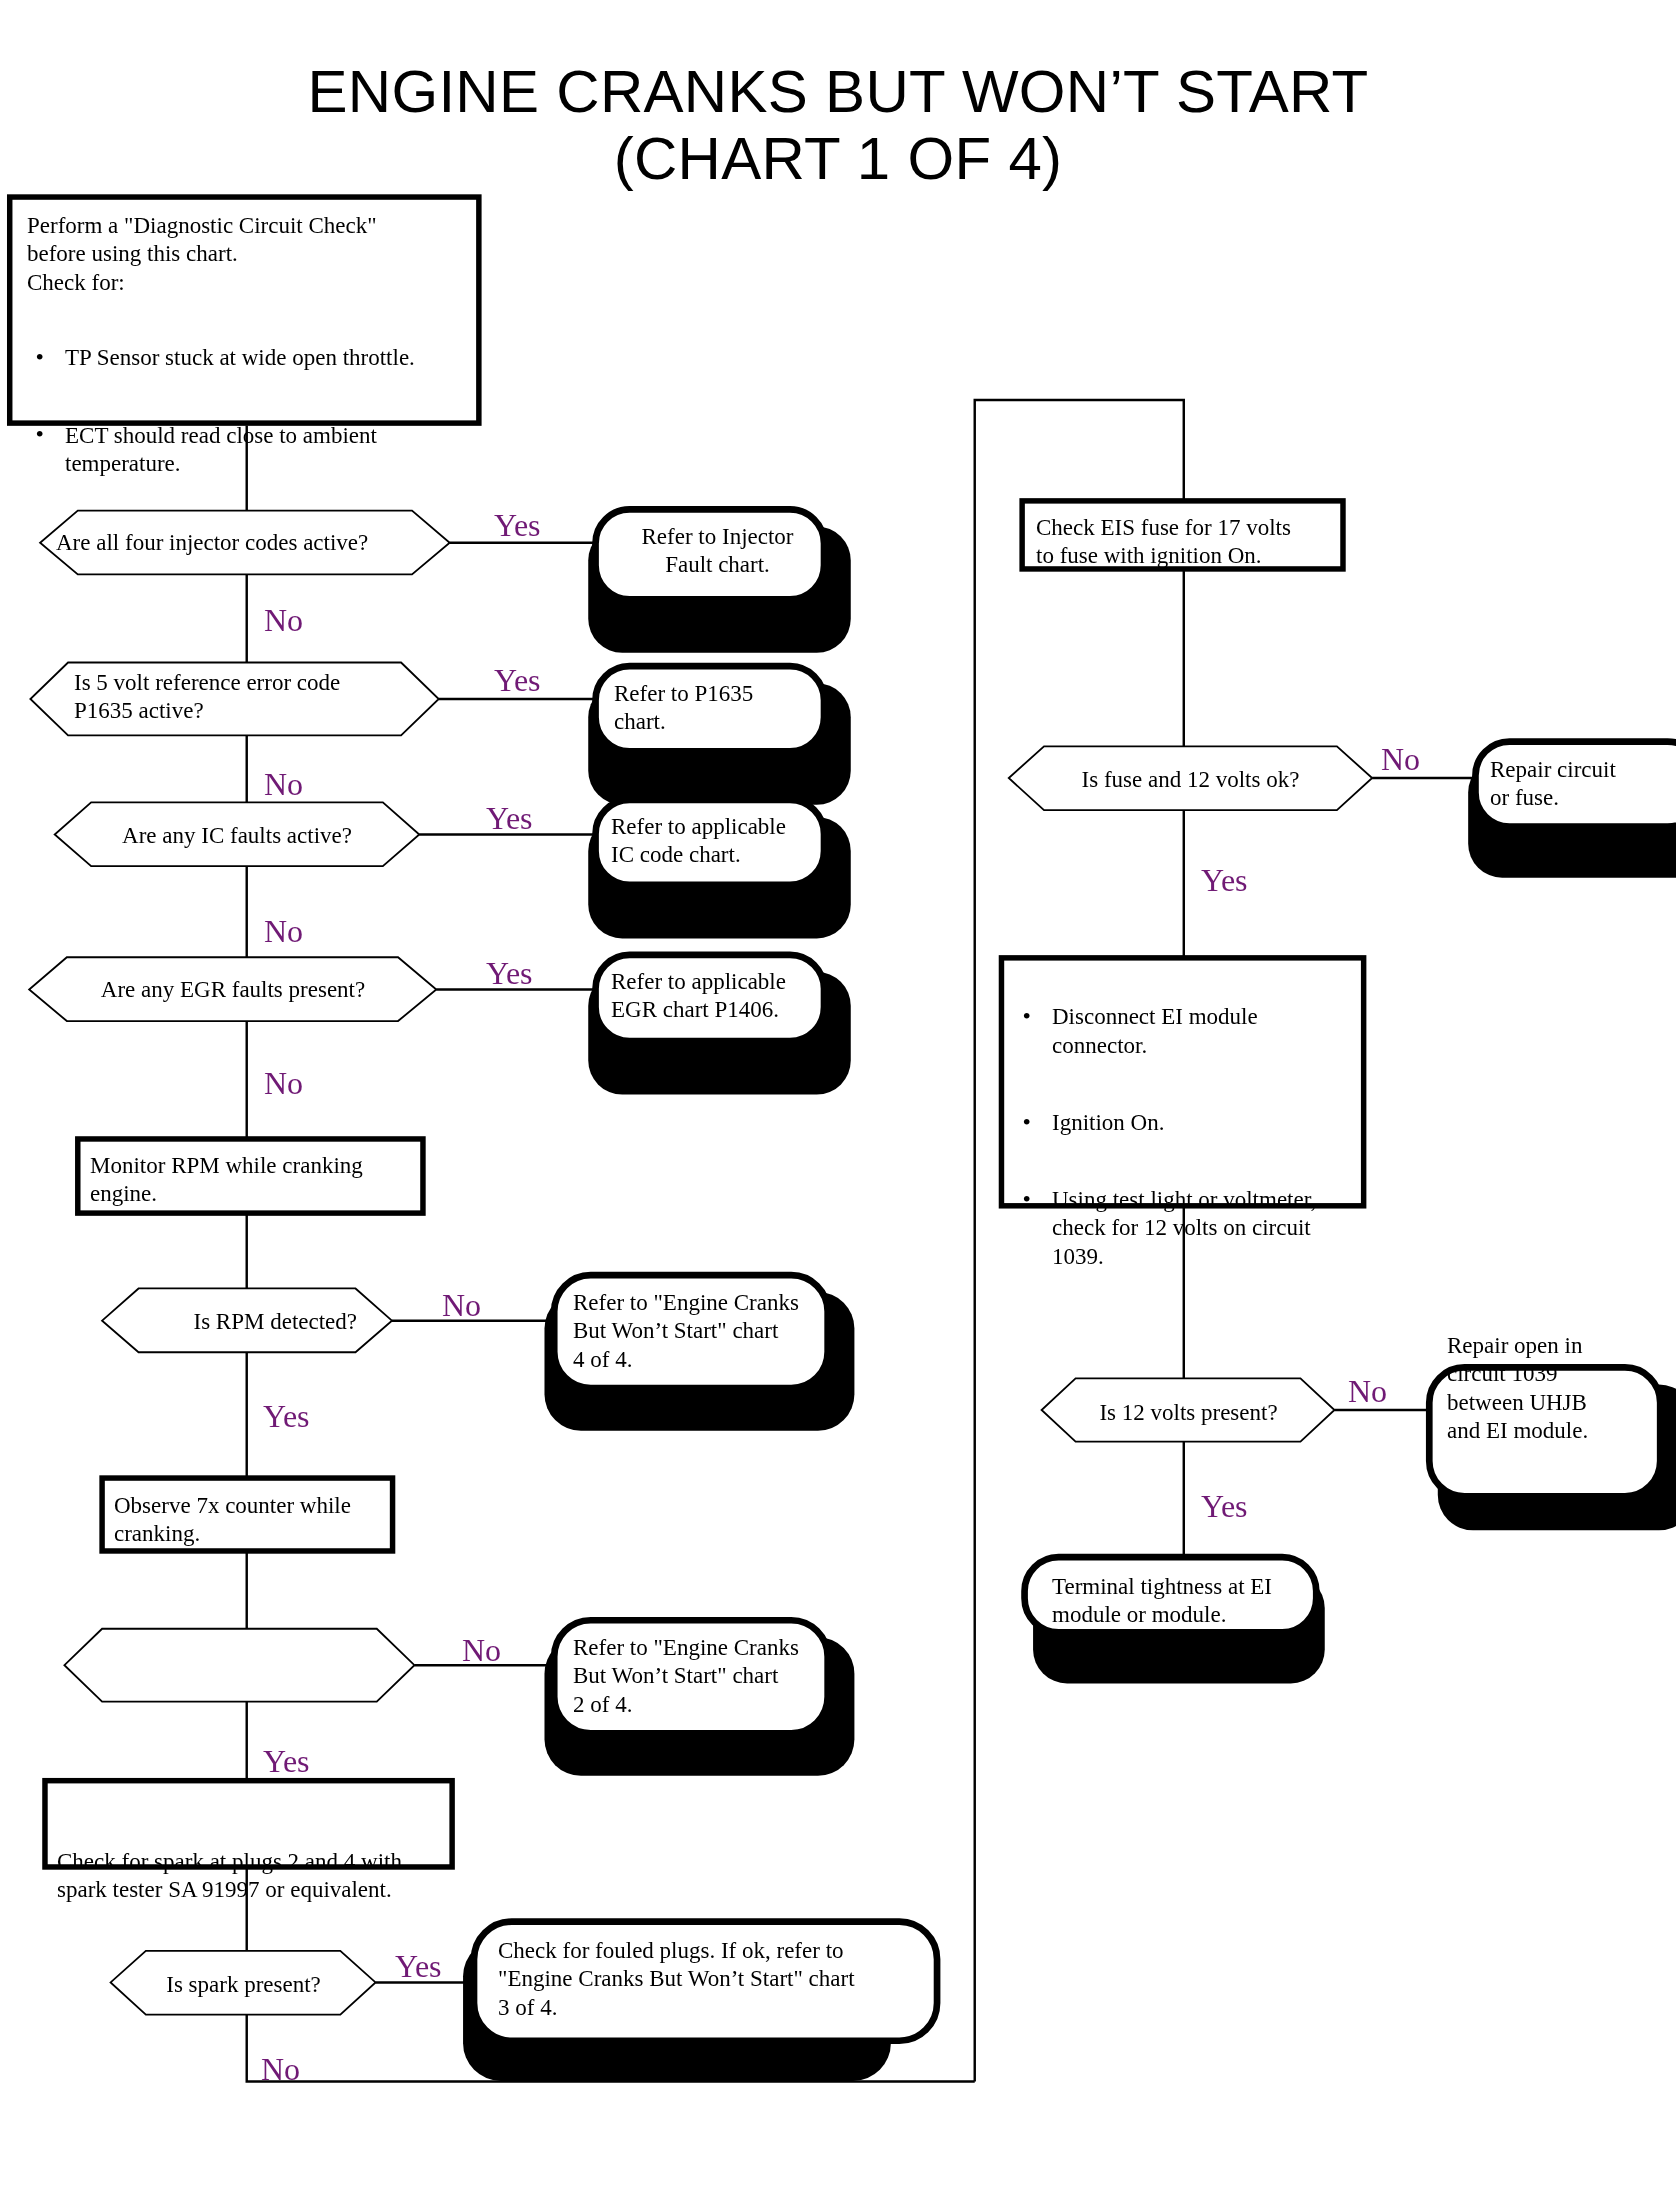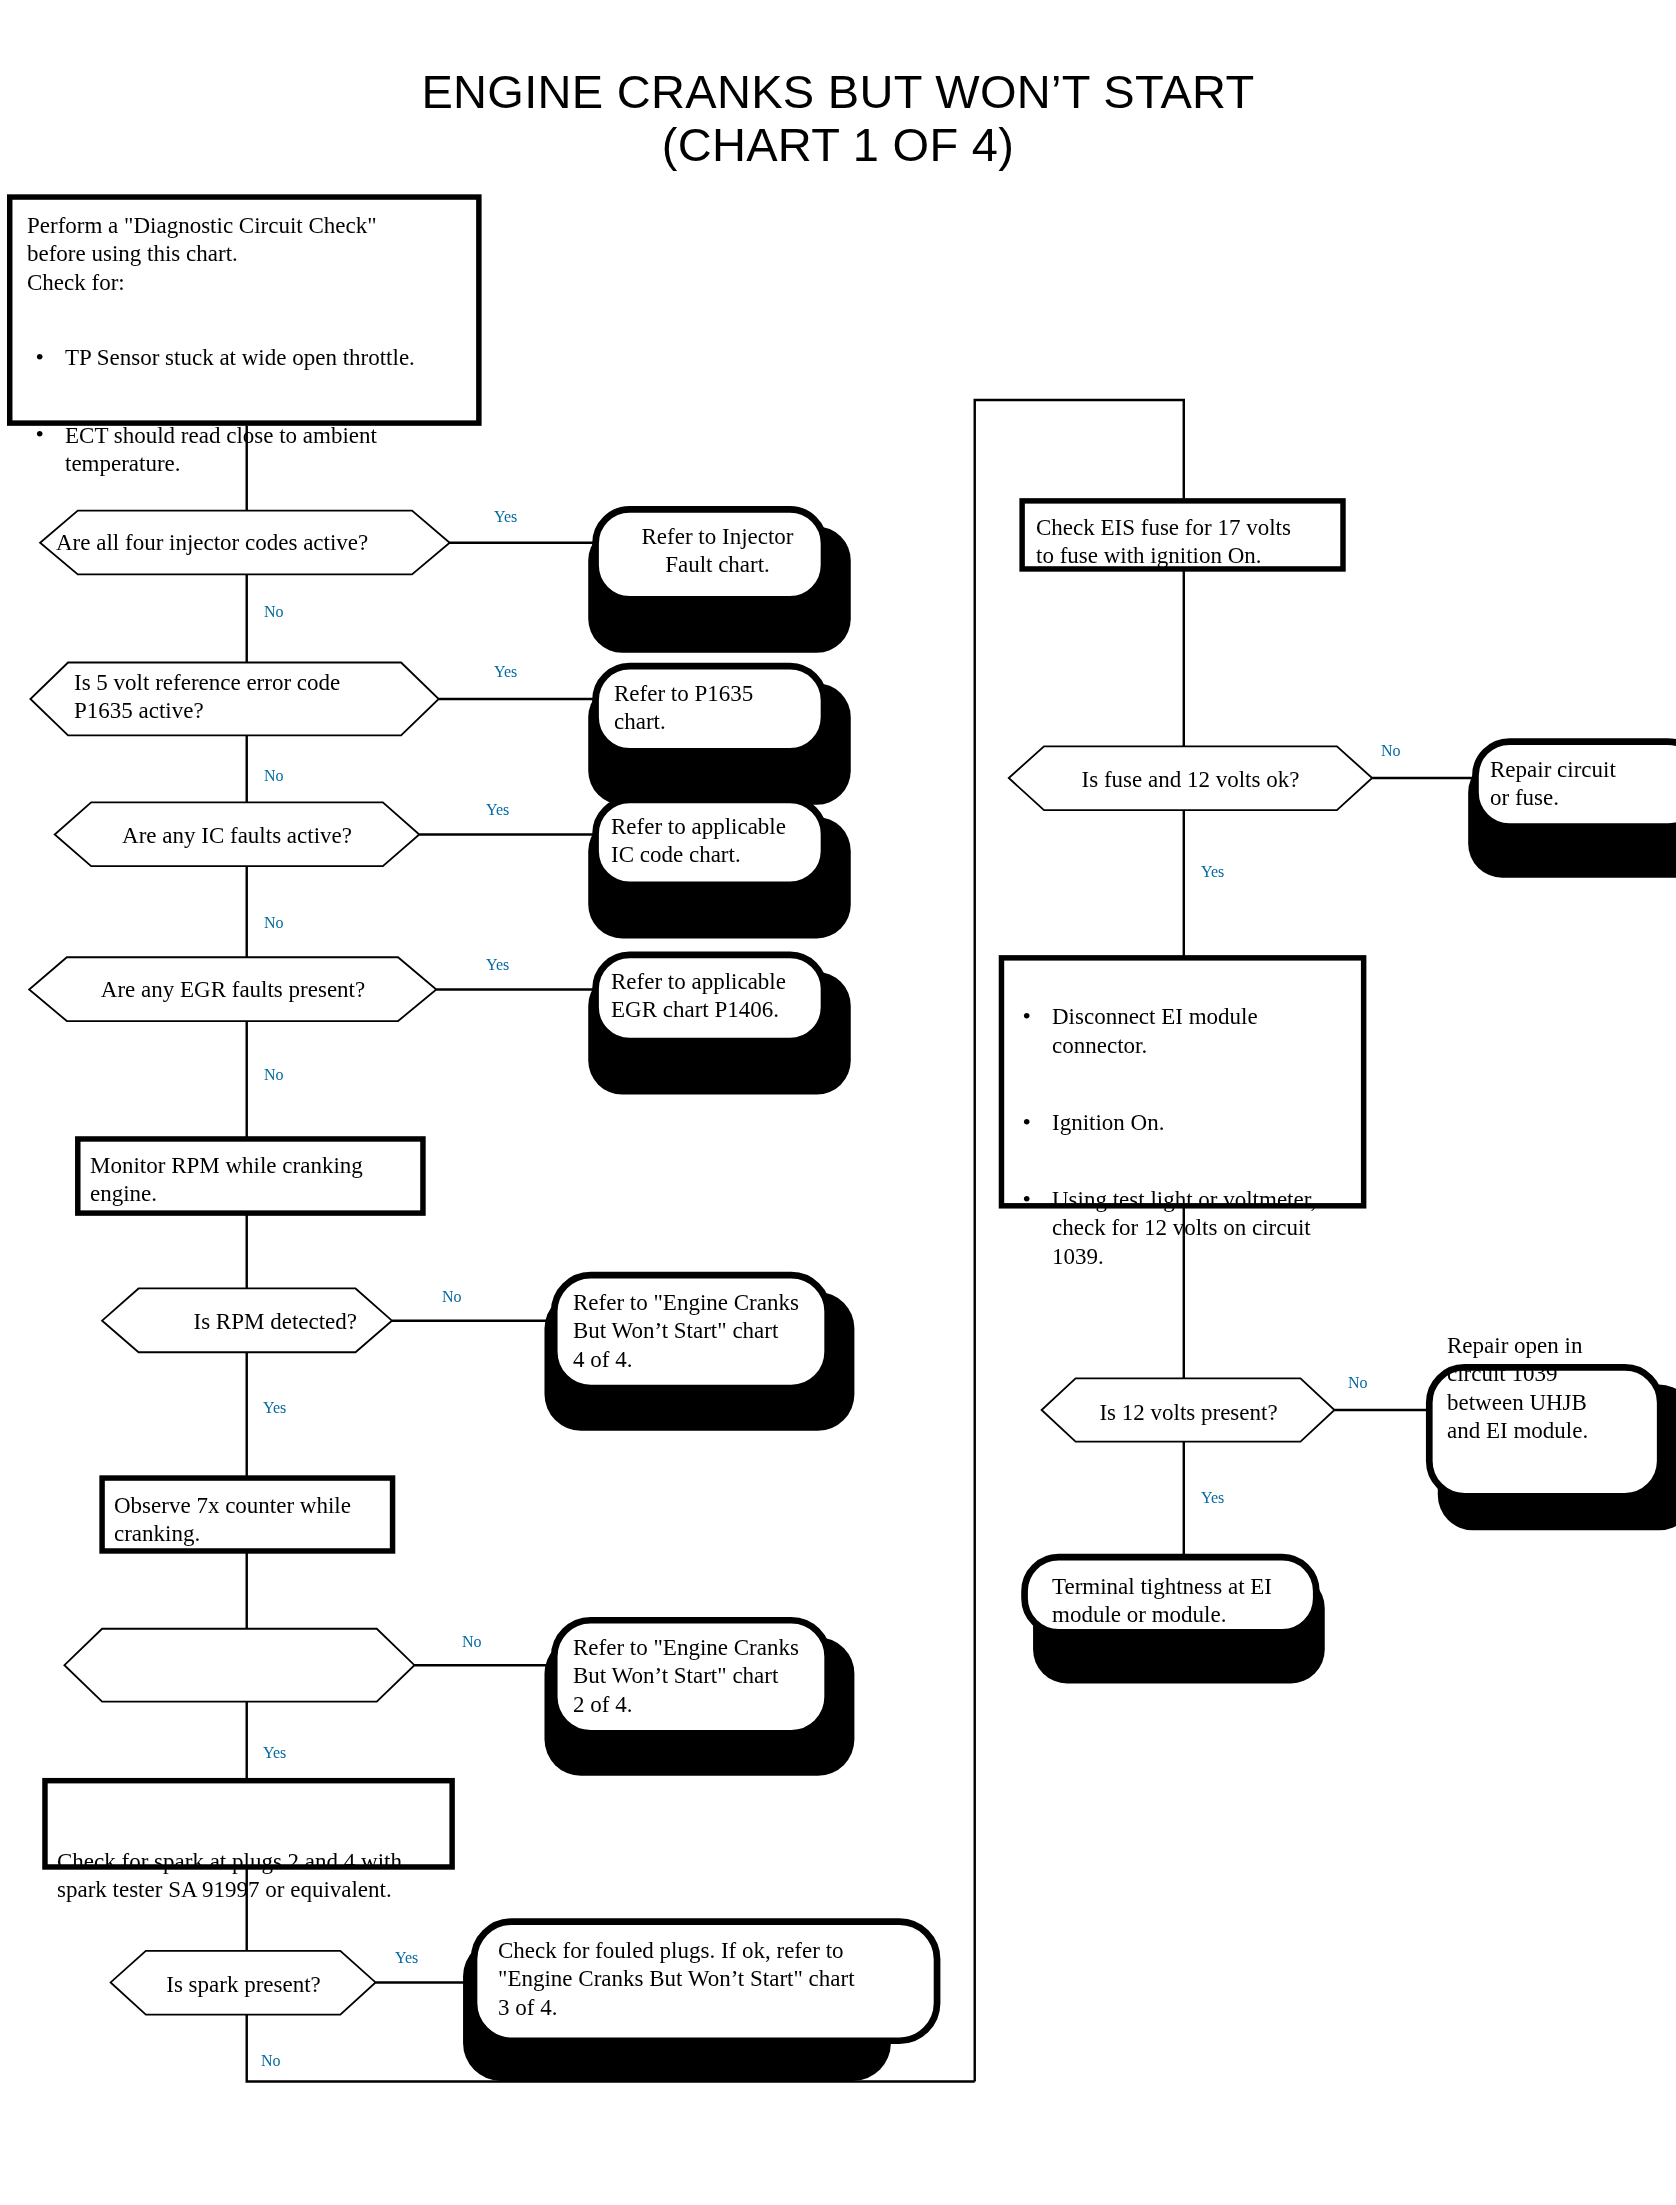--- a/index.html
+++ b/index.html
@@ -27,42 +27,41 @@
   }
   
   .chart-title {
     position: absolute;
     left: 0;
     top: 58px;
     width: 1676px;
     text-align: center;
     font-family: "Liberation Sans", "DejaVu Sans", sans-serif;
     font-weight: normal;
-    font-size: 47px;
+    font-size: 60px;
     line-height: 1.12;
     letter-spacing: 0.3px;
     white-space: pre-line;
-    margin-top: 8px;
   }
   
   .node-text {
     position: absolute;
     box-sizing: border-box;
     font-family: "Liberation Serif", "DejaVu Serif", serif;
     font-size: 23px;
     line-height: 1.23;
     color: #000;
     white-space: pre-line;
   }
   .label-yn {
     position: absolute;
     font-family: "Liberation Serif", "DejaVu Serif", serif;
-    font-size: 16px;
+    font-size: 32px;
     line-height: 1;
-    color: #0369a1;
+    color: #701a75;
   }
   
   ul.blist {
     margin: 0;
     padding: 0;
     list-style: none;
   }
   ul.blist > li {
     position: relative;
     padding-left: 38px;

